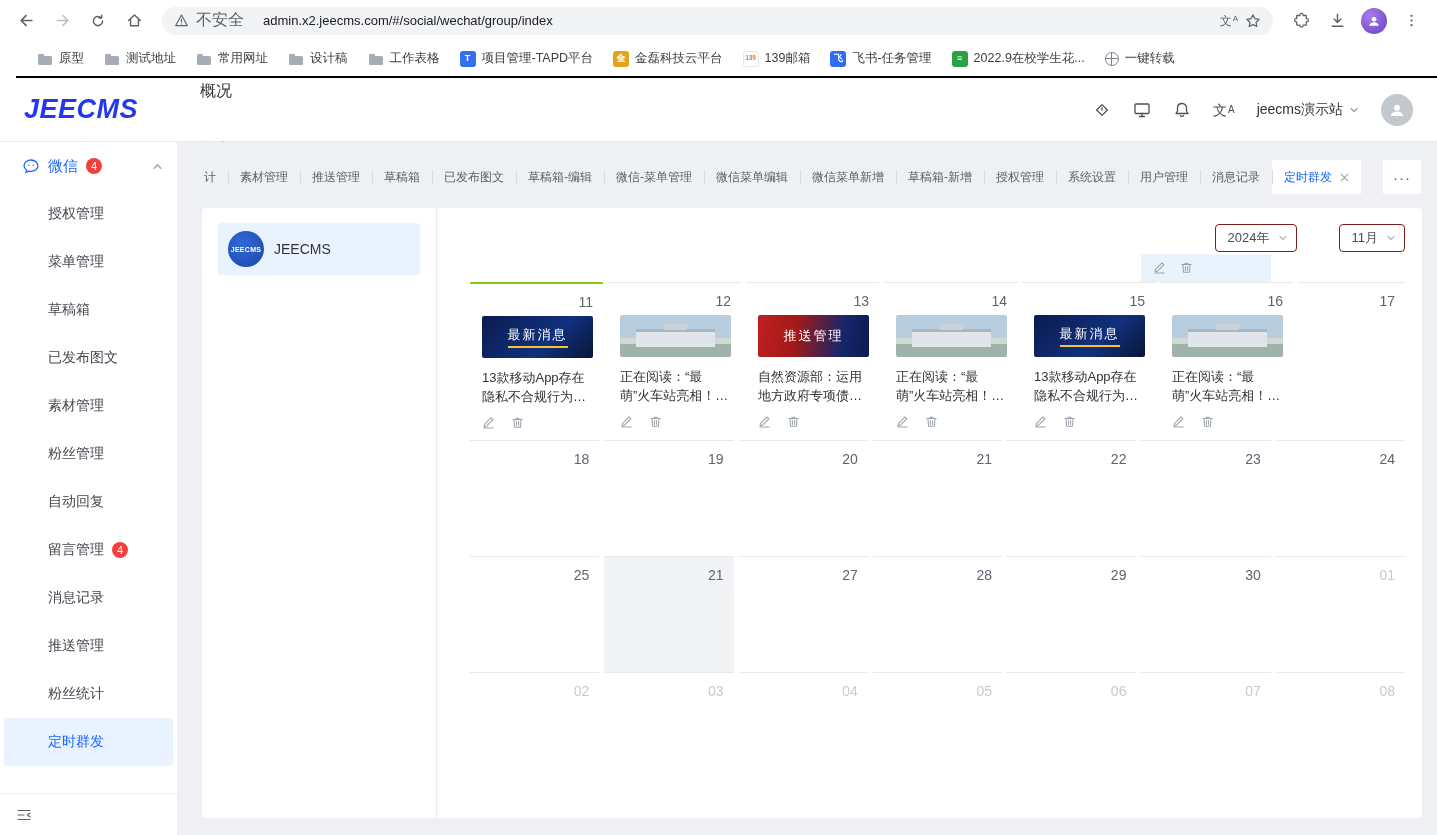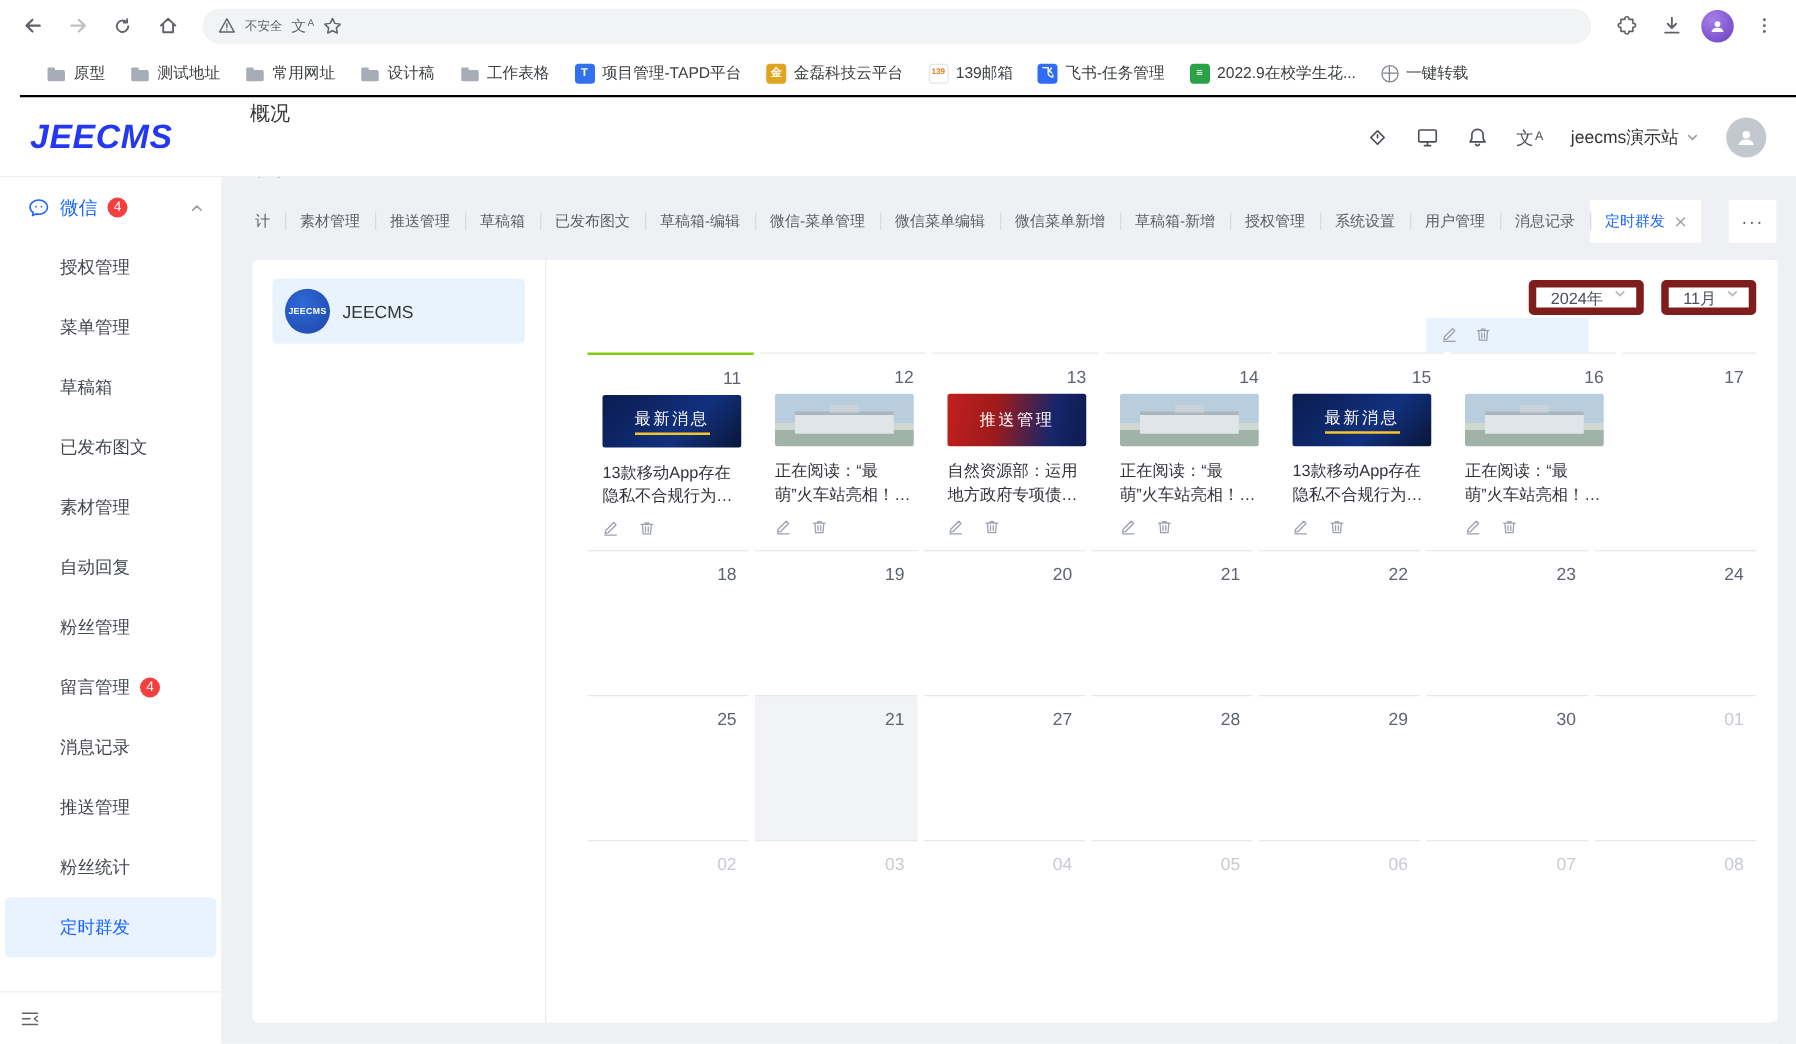--- a/index.html
+++ b/index.html
@@ -5,21 +5,21 @@
   * { margin:0; padding:0; box-sizing:border-box; }
   html,body { width:1437px; height:835px; overflow:hidden; }
   body { font-family:"Liberation Sans","DejaVu Sans",sans-serif; background:#fff; color:#333; }
   svg { display:block; stroke-linecap:round; stroke-linejoin:round; }
 
   
   .browser-toolbar { height:41px; display:flex; align-items:center; padding:0 10px; background:#fff; gap:4px; }
   .nav-btn { width:32px; height:32px; border-radius:50%; display:flex; align-items:center; justify-content:center; color:#5f6368; }
   .nav-btn.disabled { color:#bdc1c6; }
   .addr { flex:1; height:28px; background:#f1f3f4; border-radius:14px; display:flex; align-items:center; padding:0 12px; margin:0 8px; gap:7px; min-width:0; }
-  .warn-label { font-size:10px; color:#5f6368; }
+  .warn-label { font-size:16px; color:#5f6368; }
   .url { font-size:13px; color:#202124; flex:1; white-space:nowrap; overflow:hidden; margin-left:12px; }
   .pill-ico { color:#5f6368; display:flex; align-items:center; }
   .trans-ico { display:inline-flex; align-items:flex-start; color:#5f6368; line-height:1; }
   .trans-ico .t-zh { font-size:12px; }
   .trans-ico .t-a { font-size:8px; margin-left:1px; }
   .chrome-avatar { width:26px; height:26px; border-radius:50%; background:radial-gradient(circle at 35% 30%, #a77fe8, #6a3fc2); display:flex; align-items:center; justify-content:center; margin:0 4px; }
   .chrome-avatar svg { width:14px; height:14px; }
 
   .bookmarks { height:37px; display:flex; align-items:center; padding:0 12px; gap:2px; background:#fff; border-bottom:2px solid #000000;margin-left:16px; }
   .bm { display:flex; align-items:center; gap:6px; padding:4px 9px; border-radius:6px; }
@@ -76,21 +76,21 @@
 
   
   .content-card { margin:14px 15px 17px 24px; background:#fff; border-radius:4px; flex:1; display:flex; min-height:0; }
   .acct-panel { width:235px; border-right:1px solid #e9ebee; padding:15px 16px; flex:0 0 auto; }
   .acct-item { height:52px; background:#e9f3fe; border-radius:4px; display:flex; align-items:center; padding:0 10px; gap:10px; cursor:pointer; }
   .acct-avatar { width:36px; height:36px; border-radius:50%; background:radial-gradient(circle at 40% 35%, #2f6ad8, #1d46a8); color:#fff; font-size:7px; font-weight:bold; display:flex; align-items:center; justify-content:center; letter-spacing:.3px; flex:0 0 auto; }
   .acct-name { font-size:14px; color:#333; }
 
   .cal-panel { flex:1; min-width:0; display:flex; flex-direction:column; padding:16px 17px 0 33px; }
   .cal-toolbar { display:flex; justify-content:flex-end; gap:14px; }
-  .select { height:28px; border:6px solid #7f1d1d; border-radius:4px; background:#fff; display:flex; align-items:flex-start; gap:8px; padding:0 8px 0 12px; font-size:13px; color:#4a4f57; cursor:pointer; }
+  .select { height:28px; border:1px solid #7f1d1d; border-radius:4px; background:#fff; display:flex; align-items:center; gap:8px; padding:0 8px 0 12px; font-size:13px; color:#4a4f57; cursor:pointer;margin-left:28px; }
   .select .chev { color:#b6bbc3; }
 
   .cal-grid { margin-top:2px; }
   .week { display:grid; grid-template-columns:repeat(7,1fr); column-gap:5px; height:116px; }
   .week.partial { height:28px; overflow:hidden; }
   .week.tall { height:158px; }
   .cell { border-top:1px solid #e6e9ec; position:relative; }
   .week.partial .cell { border-top:none; }
   .cell.accent { border-top:2px solid #84cc16; }
   .cell.today { background:#f2f3f5; }
@@ -136,20 +136,21 @@
       </svg>
     </span>
   <div class="addr">
     <span class="pill-ico">
         <svg width="15" height="15" viewBox="0 0 16 16" fill="none" stroke="currentColor" stroke-width="1.2">
           <path d="M8 2.2L1.8 13.4h12.4L8 2.2z"></path>
           <path d="M8 6.3v3.2M8 11.4v.2"></path>
         </svg>
       </span>
     <span class="warn-label">不安全</span>
+    <span class="url">admin.x2.jeecms.com/#/social/wechat/group/index</span>
     <span class="pill-ico trans-ico">
         <span class="t-zh">文</span>
         <span class="t-a">A</span>
       </span>
     <span class="pill-ico">
         <svg width="16" height="16" viewBox="0 0 16 16" fill="none" stroke="currentColor" stroke-width="1.2">
           <path d="M8 1.8l1.9 3.9 4.3.6-3.1 3 .7 4.2L8 11.6l-3.8 1.9.7-4.2-3.1-3 4.3-.6z"></path>
         </svg>
       </span>
   </div>
@@ -324,25 +325,25 @@
         </div>
         <div class="side-item">
           <span>已发布图文</span>
 
         </div>
         <div class="side-item">
           <span>素材管理</span>
 
         </div>
         <div class="side-item">
+          <span>粉丝管理</span>
+
+        </div>
+        <div class="side-item">
           <span>自动回复</span>
-
-        </div>
-        <div class="side-item">
-          <span>粉丝管理</span>
 
         </div>
         <div class="side-item">
           <span>留言管理</span>
           <span class="badge">4</span>
         </div>
         <div class="side-item">
           <span>消息记录</span>
 
         </div>

